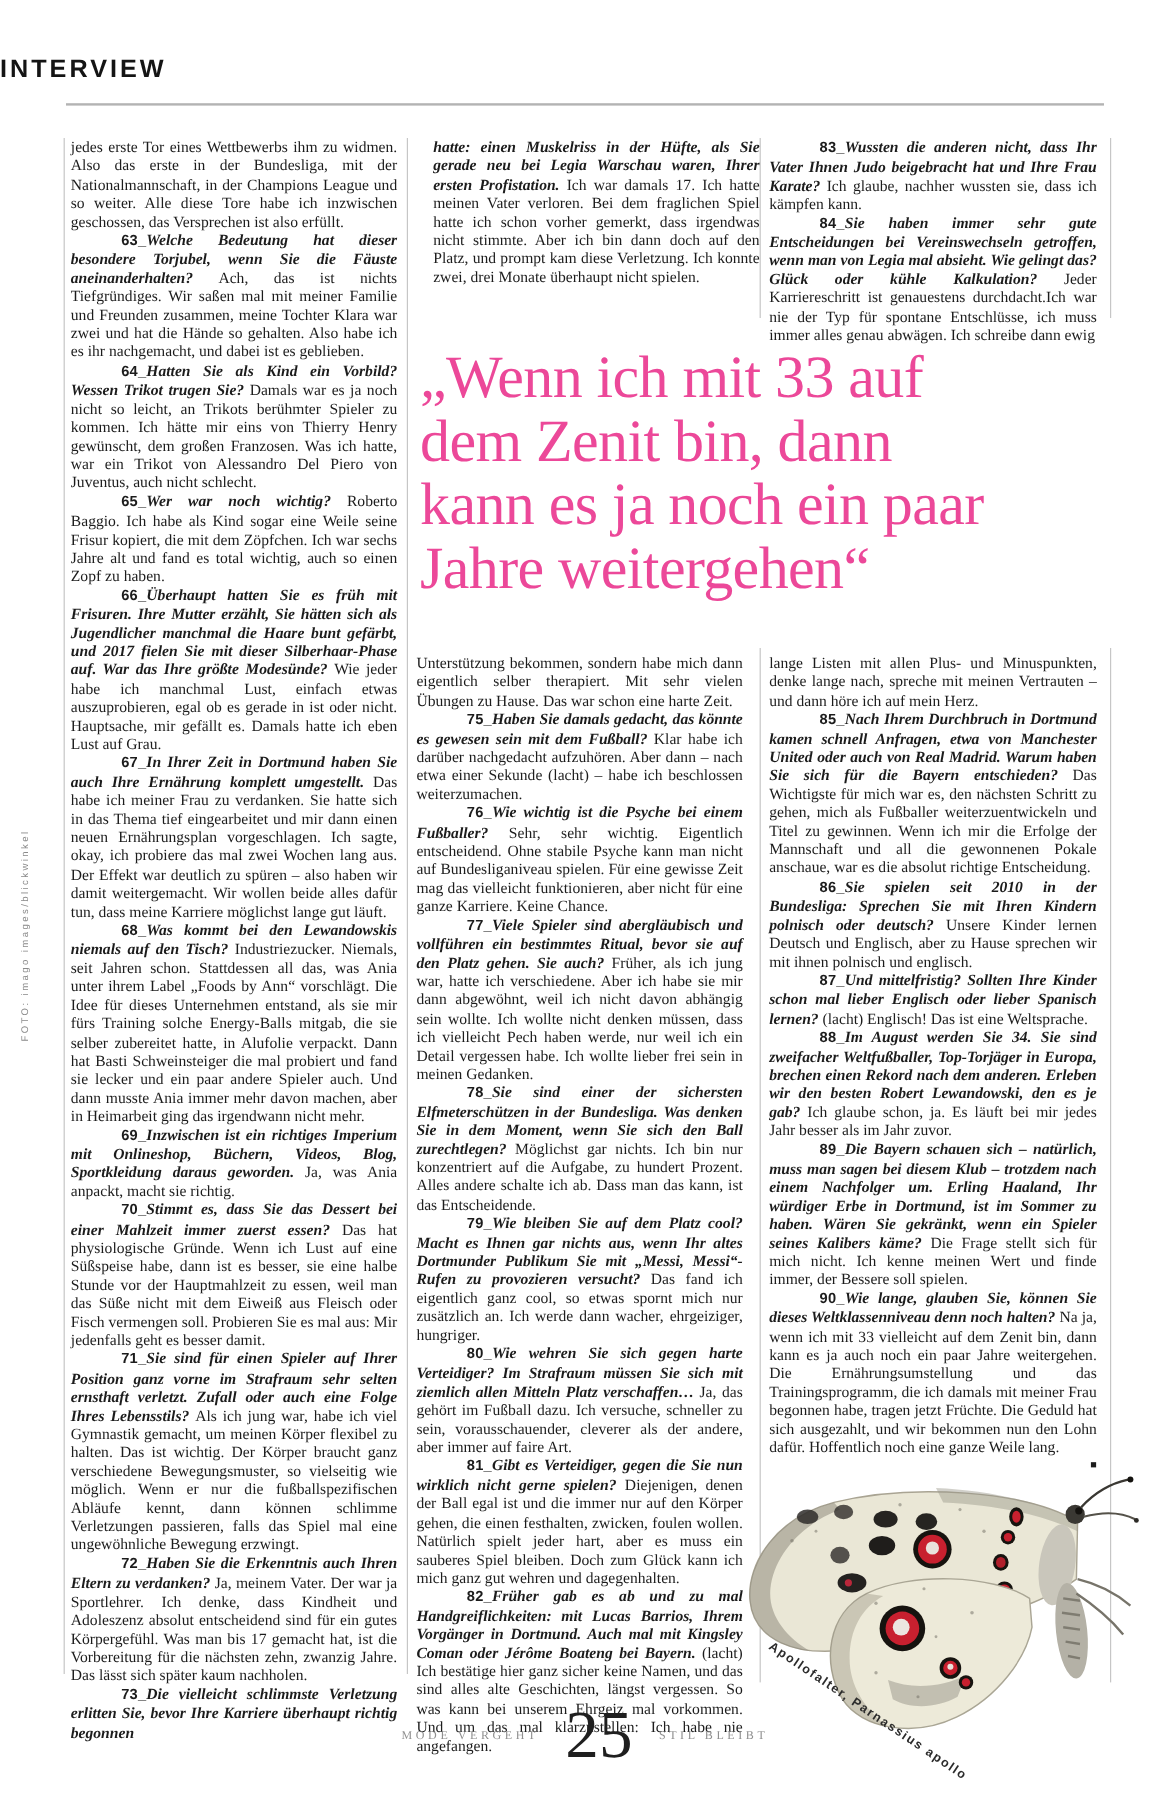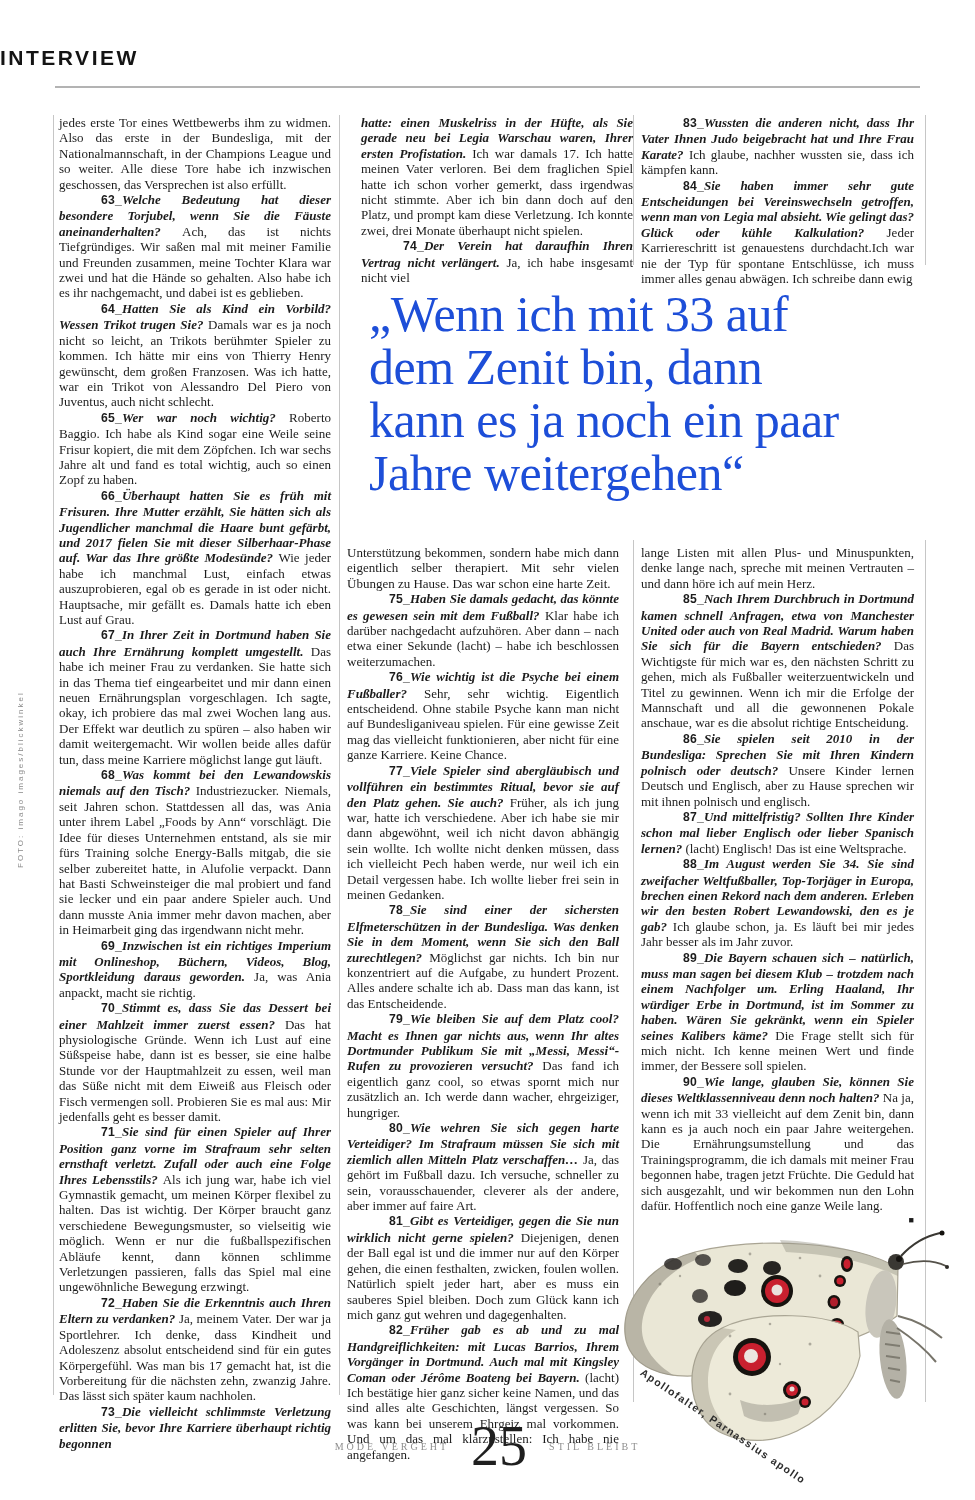--- a/index.html
+++ b/index.html
@@ -25,21 +25,21 @@
   .para{font-size:13px;line-height:15.4px;text-align:justify;margin:0;}
   .para.q{text-indent:42px;}
   .qnum{font-family:"Liberation Sans",sans-serif;font-weight:bold;font-style:normal;
         font-size:12.2px;letter-spacing:.2px;margin-top:25px;}
   .qtext{font-weight:bold;font-style:italic;}
   .atext{font-weight:normal;font-style:normal;}
   .endmark{float:right;font-size:9px;line-height:15.4px;}
   
   .pull-quote{position:absolute;left:350px;top:288px;width:570px;
         font-family:"Liberation Serif",serif;font-weight:normal;
-        font-size:50px;line-height:53px;color:#1d4ed8;letter-spacing:-.5px;margin-left:19px;}
+        font-size:50px;line-height:53px;color:#ec4899;letter-spacing:-.5px;}
   
   .vrule{position:absolute;width:1px;background:#c6c6c6;}
   
   .footer{position:absolute;top:1418px;left:0;right:0;display:flex;
         justify-content:center;align-items:center;gap:22px;}
   .footer .motto{font-family:"Liberation Serif",serif;font-size:10px;
         letter-spacing:3px;color:#8f8f8f;text-align:center;}
   .footer .pagenum{font-family:"Liberation Serif",serif;font-size:56px;line-height:1;
         color:#1f1f1f;}
   
@@ -74,21 +74,20 @@
       <p class="para q"><span class="qnum">67_</span><span class="qtext">In Ihrer Zeit in Dortmund haben Sie auch Ihre Ernährung komplett umgestellt. </span><span class="atext">Das habe ich meiner Frau zu verdanken. Sie hatte sich in das Thema tief eingearbeitet und mir dann einen neuen Ernährungsplan vorgeschlagen. Ich sagte, okay, ich probiere das mal zwei Wochen lang aus. Der Effekt war deutlich zu spüren – also haben wir damit weitergemacht. Wir wollen beide alles dafür tun, dass meine Karriere möglichst lange gut läuft.</span></p>
       <p class="para q"><span class="qnum">68_</span><span class="qtext">Was kommt bei den Lewandowskis niemals auf den Tisch? </span><span class="atext">Industriezucker. Niemals, seit Jahren schon. Stattdessen all das, was Ania unter ihrem Label „Foods by Ann“ vorschlägt. Die Idee für dieses Unternehmen entstand, als sie mir fürs Training solche Energy-Balls mitgab, die sie selber zubereitet hatte, in Alufolie verpackt. Dann hat Basti Schweinsteiger die mal probiert und fand sie lecker und ein paar andere Spieler auch. Und dann musste Ania immer mehr davon machen, aber in Heimarbeit ging das irgendwann nicht mehr.</span></p>
       <p class="para q"><span class="qnum">69_</span><span class="qtext">Inzwischen ist ein richtiges Imperium mit Onlineshop, Büchern, Videos, Blog, Sportkleidung daraus geworden. </span><span class="atext">Ja, was Ania anpackt, macht sie richtig.</span></p>
       <p class="para q"><span class="qnum">70_</span><span class="qtext">Stimmt es, dass Sie das Dessert bei einer Mahlzeit immer zuerst essen? </span><span class="atext">Das hat physiologische Gründe. Wenn ich Lust auf eine Süßspeise habe, dann ist es besser, sie eine halbe Stunde vor der Hauptmahlzeit zu essen, weil man das Süße nicht mit dem Eiweiß aus Fleisch oder Fisch vermengen soll. Probieren Sie es mal aus: Mir jedenfalls geht es besser damit.</span></p>
       <p class="para q"><span class="qnum">71_</span><span class="qtext">Sie sind für einen Spieler auf Ihrer Position ganz vorne im Strafraum sehr selten ernsthaft verletzt. Zufall oder auch eine Folge Ihres Lebensstils? </span><span class="atext">Als ich jung war, habe ich viel Gymnastik gemacht, um meinen Körper flexibel zu halten. Das ist wichtig. Der Körper braucht ganz verschiedene Bewegungsmuster, so vielseitig wie möglich. Wenn er nur die fußballspezifischen Abläufe kennt, dann können schlimme Verletzungen passieren, falls das Spiel mal eine ungewöhnliche Bewegung erzwingt.</span></p>
       <p class="para q"><span class="qnum">72_</span><span class="qtext">Haben Sie die Erkenntnis auch Ihren Eltern zu verdanken? </span><span class="atext">Ja, meinem Vater. Der war ja Sportlehrer. Ich denke, dass Kindheit und Adoleszenz absolut entscheidend sind für ein gutes Körpergefühl. Was man bis 17 gemacht hat, ist die Vorbereitung für die nächsten zehn, zwanzig Jahre. Das lässt sich später kaum nachholen.</span></p>
       <p class="para q"><span class="qnum">73_</span><span class="qtext">Die vielleicht schlimmste Verletzung erlitten Sie, bevor Ihre Karriere überhaupt richtig begonnen</span></p>
     </div>
   <div class="col" id="col2-top">
       <p class="para"><span class="qtext">hatte: einen Muskelriss in der Hüfte, als Sie gerade neu bei Legia Warschau waren, Ihrer ersten Profistation. </span><span class="atext">Ich war damals 17. Ich hatte meinen Vater verloren. Bei dem fraglichen Spiel hatte ich schon vorher gemerkt, dass irgendwas nicht stimmte. Aber ich bin dann doch auf den Platz, und prompt kam diese Verletzung. Ich konnte zwei, drei Monate überhaupt nicht spielen.</span></p>
-      <p class="para q"><span class="qnum">74_</span><span class="qtext">Der Verein hat daraufhin Ihren Vertrag nicht verlängert. </span><span class="atext">Ja, ich habe insgesamt nicht viel</span></p>
     </div>
   <div class="col" id="col3-top">
       <p class="para q"><span class="qnum">83_</span><span class="qtext">Wussten die anderen nicht, dass Ihr Vater Ihnen Judo beigebracht hat und Ihre Frau Karate? </span><span class="atext">Ich glaube, nachher wussten sie, dass ich kämpfen kann.</span></p>
       <p class="para q"><span class="qnum">84_</span><span class="qtext">Sie haben immer sehr gute Entscheidungen bei Vereinswechseln getroffen, wenn man von Legia mal absieht. Wie gelingt das? Glück oder kühle Kalkulation? </span><span class="atext">Jeder Karriereschritt ist genauestens durchdacht.Ich war nie der Typ für spontane Entschlüsse, ich muss immer alles genau abwägen. Ich schreibe dann ewig</span></p>
     </div>
 
   <div class="pull-quote" id="pull-quote">„Wenn ich mit 33 auf<br>dem Zenit bin, dann<br>kann es ja noch ein paar<br>Jahre weitergehen“</div>
 
   <div class="col" id="col2-bottom">
       <p class="para"><span class="atext">Unterstützung bekommen, sondern habe mich dann eigentlich selber therapiert. Mit sehr vielen Übungen zu Hause. Das war schon eine harte Zeit.</span></p>

